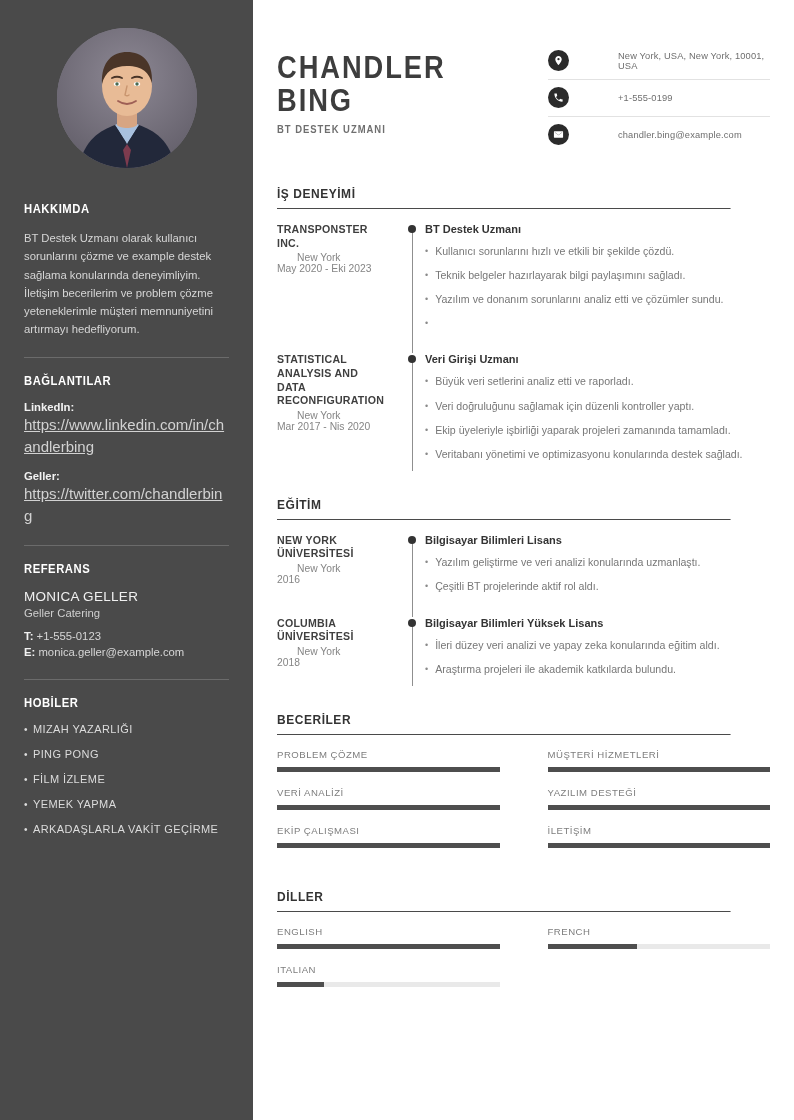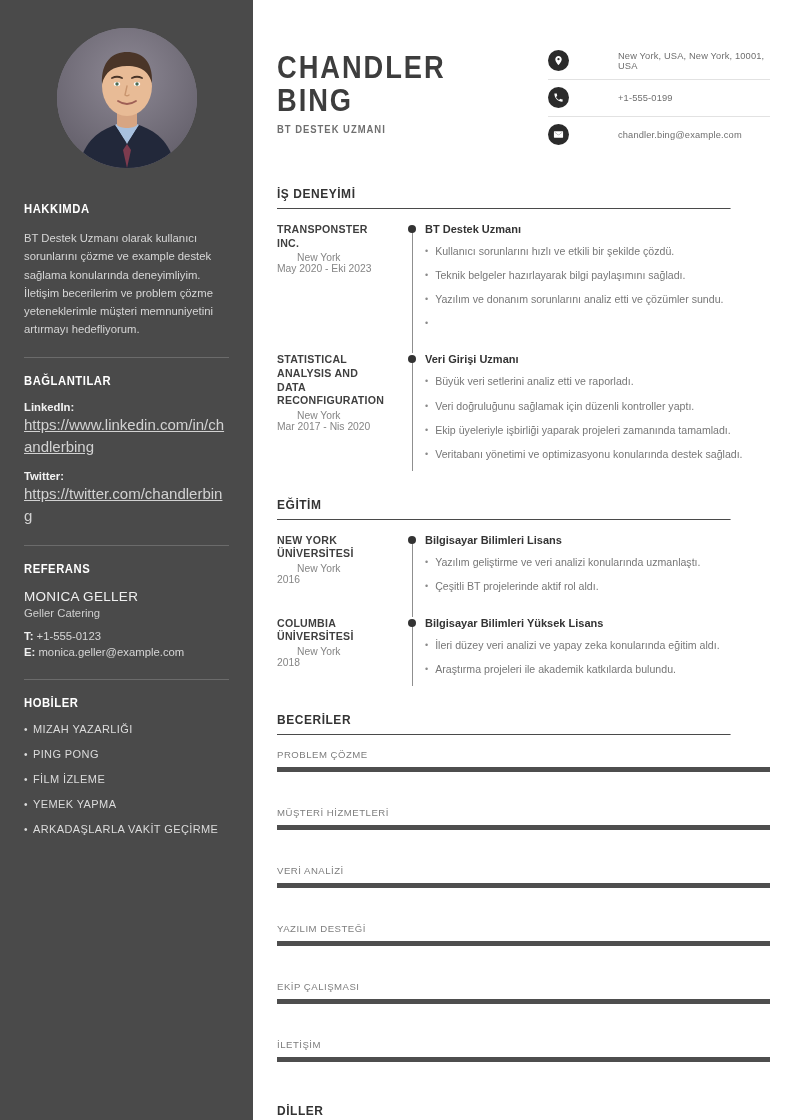--- a/index.html
+++ b/index.html
@@ -121,22 +121,22 @@
   .entry-right { flex: 1; }
   .role { font-size: 11px; font-weight: bold; color: #333333; margin-bottom: 9px; }
   .bullet {
     display: flex; font-size: 10.6px; color: #777777;
     line-height: 1.42; margin-bottom: 9px;
   }
   .bullet .bdot { margin-right: 7px; color: #8a8a8a; font-size: 9px; line-height: 1.6; }
 
   
   .bar-grid {
-    display: grid; grid-template-columns: 1fr;
-    column-gap: 48px; row-gap: 0; margin-top: 14px; gap: 20px;
+    display: grid; grid-template-columns: 1fr 1fr;
+    column-gap: 48px; row-gap: 0; margin-top: 14px;
   }
   .bar-item { margin-bottom: 15px; }
   .bar-label {
     font-size: 9.6px; color: #7d7d7d; letter-spacing: 0.5px;
     text-transform: uppercase; margin-bottom: 7px;
   }
   .bar-track { height: 5px; background: #e9e9e9; width: 100%; position: relative; }
   .bar-fill { height: 5px; background: #4e4e4e; }
 </style>
 </head>
@@ -193,21 +193,21 @@
     </section>
     <div class="side-divider"></div>
 
     <section class="side-section">
       <div class="side-h">BAĞLANTILAR</div>
       <div class="link-group">
         <div class="link-label">LinkedIn:</div>
         <a class="link-url" href="#">https://www.linkedin.com/in/chandlerbing</a>
       </div>
       <div class="link-group">
-        <div class="link-label">Twitter:</div>
+        <div class="link-label">Geller:</div>
         <a class="link-url" href="#">https://twitter.com/chandlerbing</a>
       </div>
     </section>
     <div class="side-divider"></div>
 
     <section class="side-section">
       <div class="side-h">REFERANS</div>
       <div class="ref-name">MONICA GELLER</div>
       <div class="ref-org">Geller Catering</div>
       <div class="ref-line">

